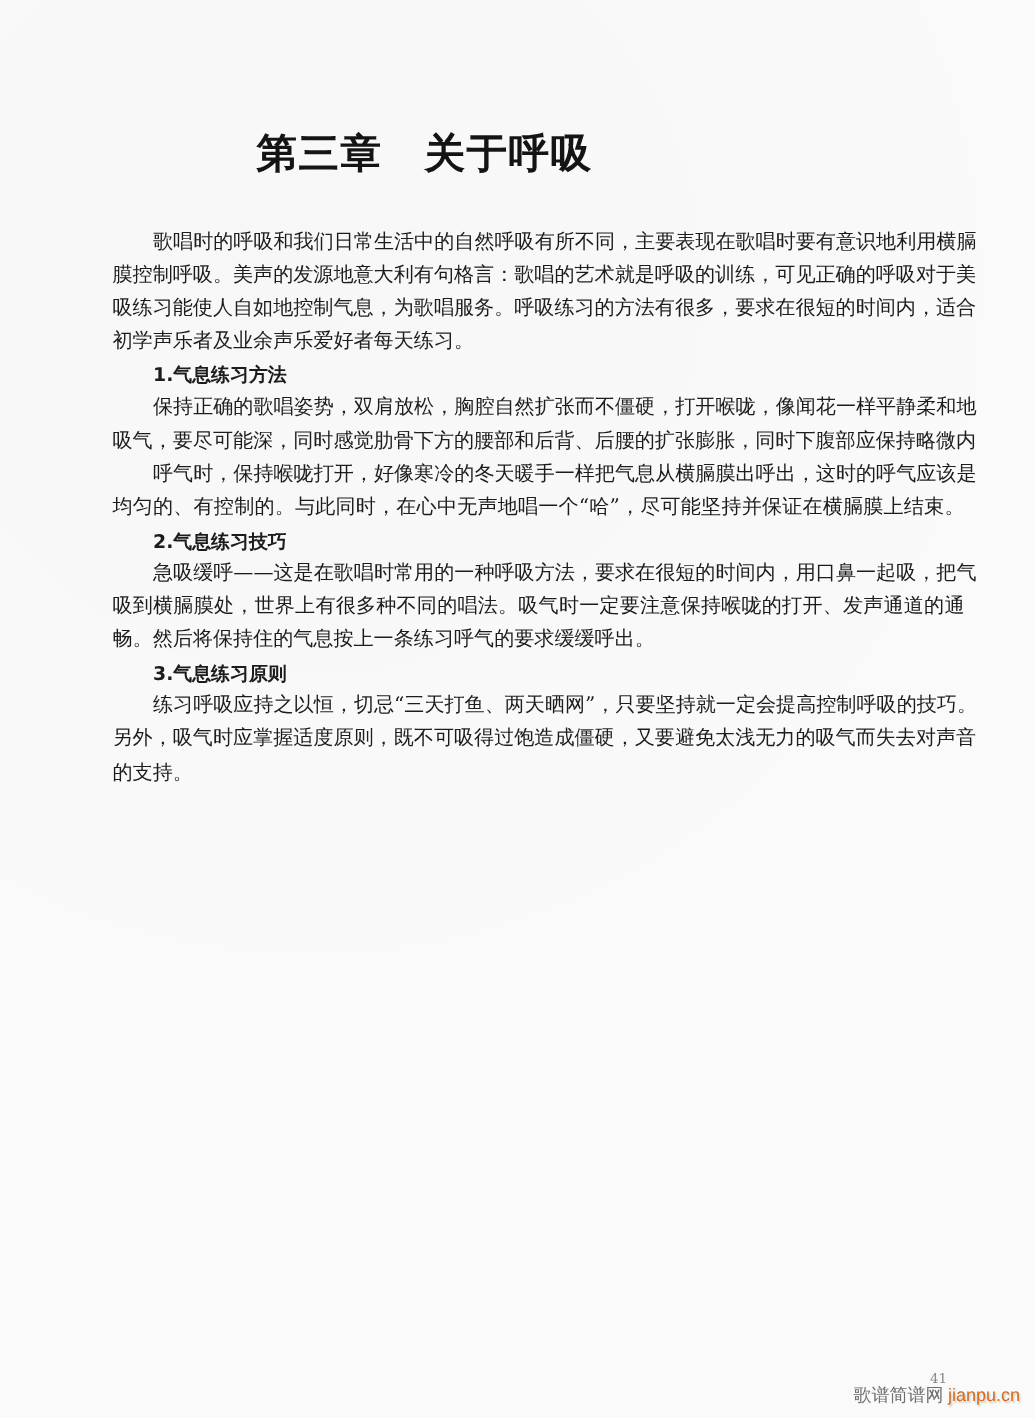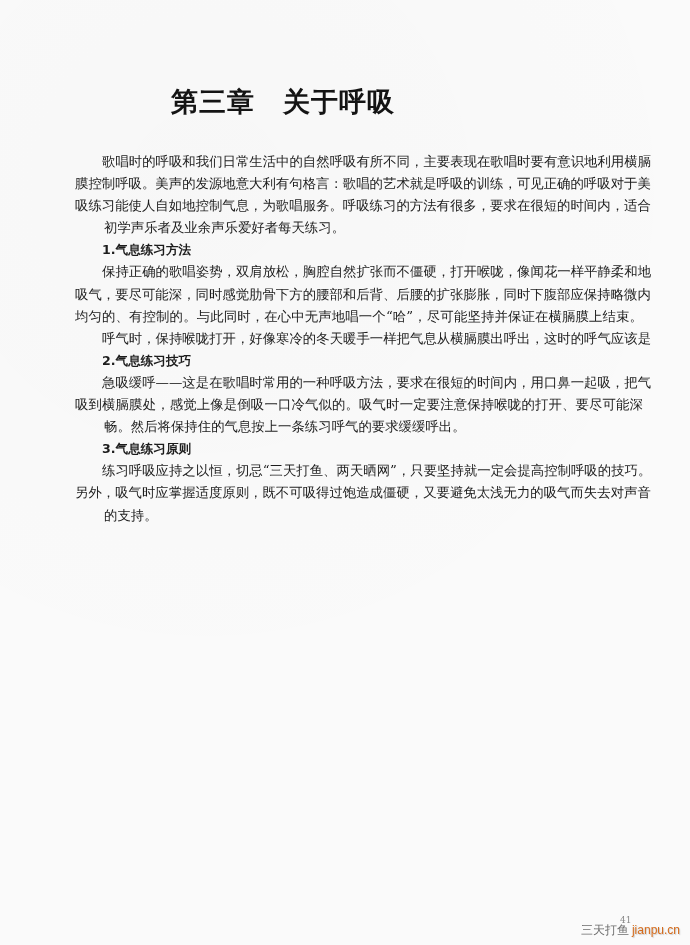--- a/index.html
+++ b/index.html
@@ -51,21 +51,20 @@
       overflow: visible;
       text-align: justify;
       text-align-last: justify;
       color: #1c1c1c;
     }
     .line.indent {
       padding-left: 27px;
     }
     .line.last {
       text-align-last: left;
-      margin-left: 29px;
     }
     .line.heading {
       padding-left: 27px;
       font-family: "DejaVu Sans", "Liberation Sans", sans-serif;
       font-weight: bold;
       font-size: 12.6px;
       text-align-last: left;
     }
     .footer-watermark {
       position: absolute;
@@ -103,32 +102,32 @@
   <div class="chapter-title">第三章　关于呼吸</div>
 
   <div class="body-text">
     <div class="line indent">歌唱时的呼吸和我们日常生活中的自然呼吸有所不同，主要表现在歌唱时要有意识地利用横膈</div>
     <div class="line">膜控制呼吸。美声的发源地意大利有句格言：歌唱的艺术就是呼吸的训练，可见正确的呼吸对于美</div>
     <div class="line">吸练习能使人自如地控制气息，为歌唱服务。呼吸练习的方法有很多，要求在很短的时间内，适合</div>
     <div class="line last">初学声乐者及业余声乐爱好者每天练习。</div>
     <div class="line heading">1.气息练习方法</div>
     <div class="line indent">保持正确的歌唱姿势，双肩放松，胸腔自然扩张而不僵硬，打开喉咙，像闻花一样平静柔和地</div>
     <div class="line">吸气，要尽可能深，同时感觉肋骨下方的腰部和后背、后腰的扩张膨胀，同时下腹部应保持略微内</div>
+    <div class="line indent">呼气时，保持喉咙打开，好像寒冷的冬天暖手一样把气息从横膈膜出呼出，这时的呼气应该是</div>
     <div class="line">均匀的、有控制的。与此同时，在心中无声地唱一个“哈”，尽可能坚持并保证在横膈膜上结束。</div>
-    <div class="line indent">呼气时，保持喉咙打开，好像寒冷的冬天暖手一样把气息从横膈膜出呼出，这时的呼气应该是</div>
     <div class="line heading">2.气息练习技巧</div>
     <div class="line indent">急吸缓呼——这是在歌唱时常用的一种呼吸方法，要求在很短的时间内，用口鼻一起吸，把气</div>
-    <div class="line">吸到横膈膜处，感觉上像是倒吸一口冷气似的。吸气时一定要注意保持喉咙的打开、要尽可能深</div>
+    <div class="line">吸到横膈膜处，世界上有很多种不同的唱法。吸气时一定要注意保持喉咙的打开、发声通道的通</div>
     <div class="line last">畅。然后将保持住的气息按上一条练习呼气的要求缓缓呼出。</div>
     <div class="line heading">3.气息练习原则</div>
     <div class="line indent">练习呼吸应持之以恒，切忌“三天打鱼、两天晒网”，只要坚持就一定会提高控制呼吸的技巧。</div>
     <div class="line">另外，吸气时应掌握适度原则，既不可吸得过饱造成僵硬，又要避免太浅无力的吸气而失去对声音</div>
     <div class="line last">的支持。</div>
   </div>
 
   <div class="page-number">41</div>
 
   <div class="footer-watermark">
-    <span class="watermark-cn">三天打鱼</span>
+    <span class="watermark-cn">歌谱简谱网</span>
     <span class="watermark-en">jianpu.cn</span>
   </div>
 
 </div>
 
 </body></html>

